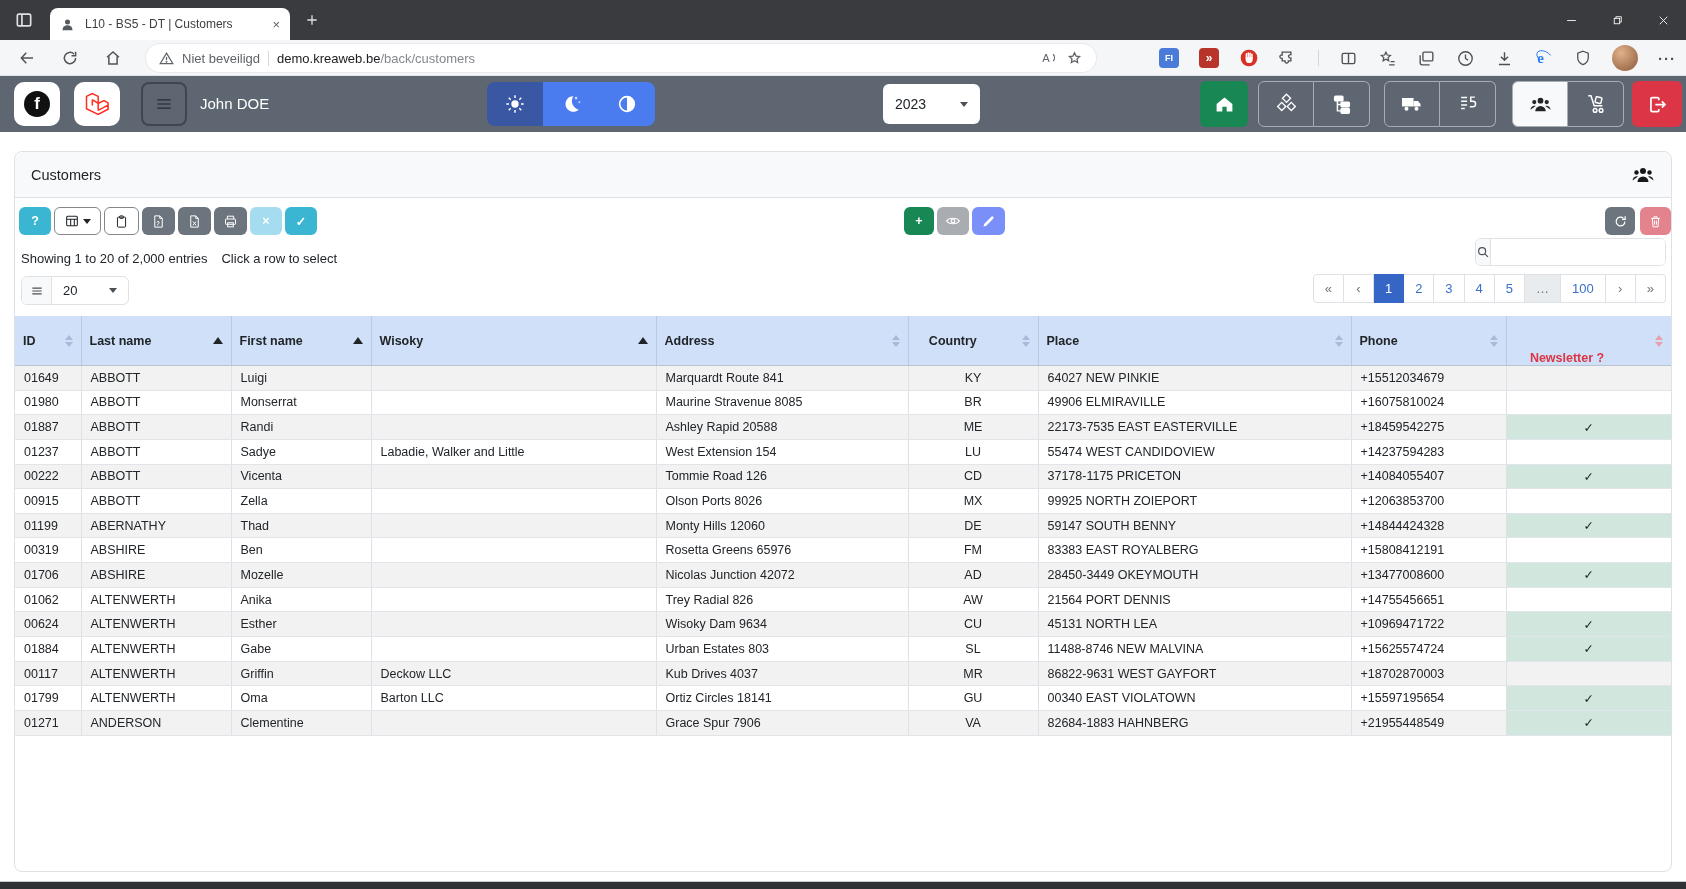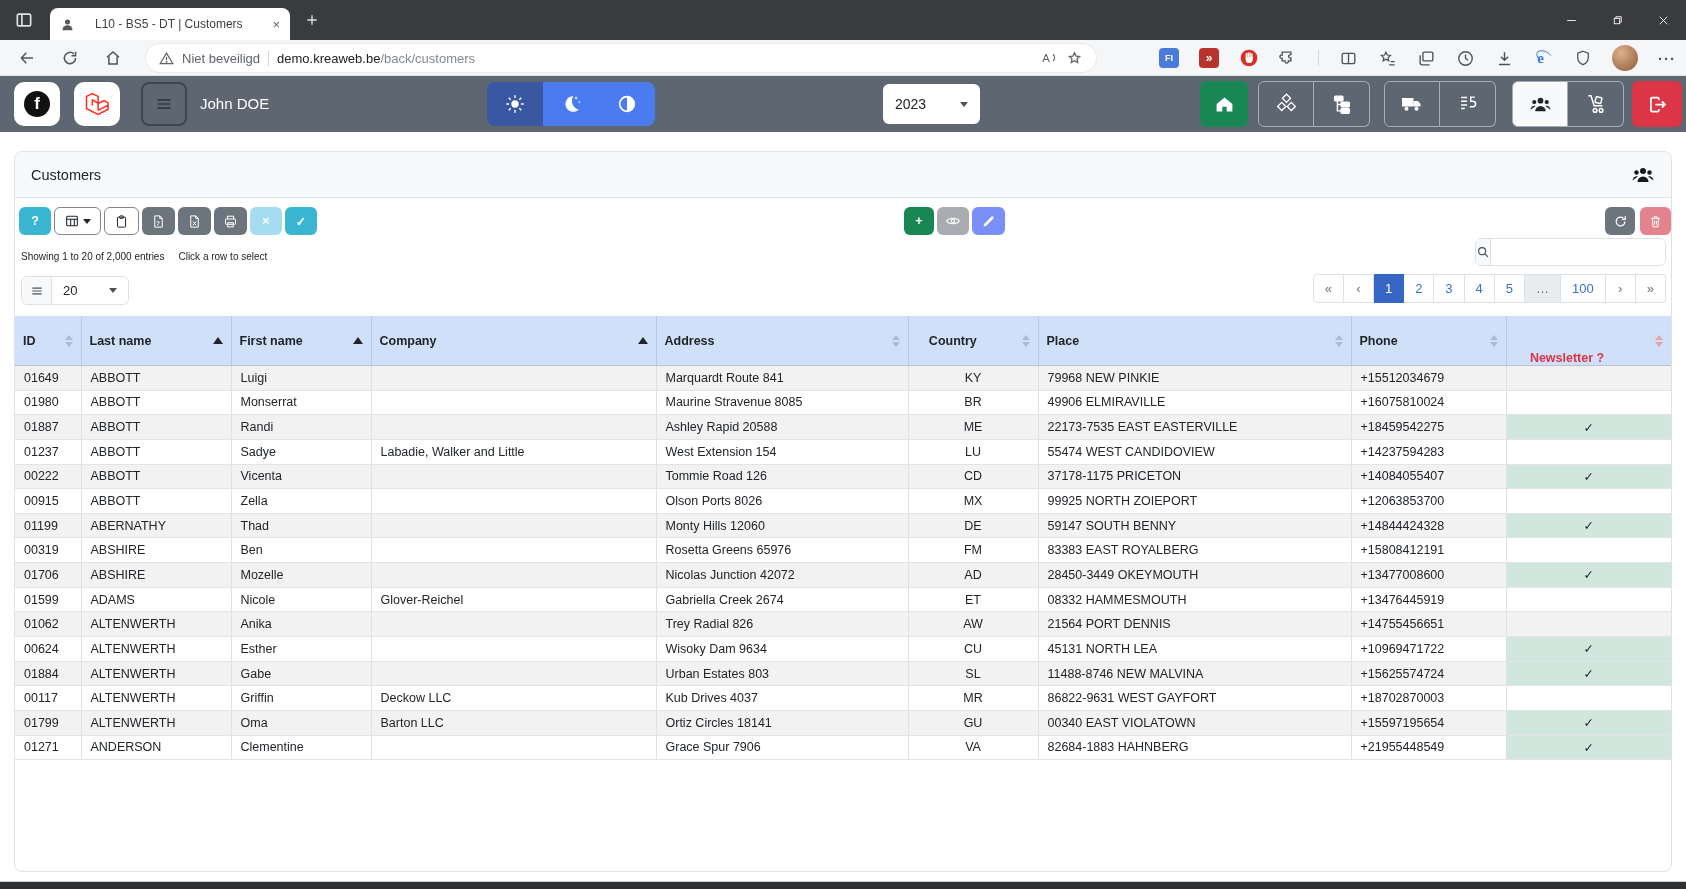--- a/index.html
+++ b/index.html
@@ -4,21 +4,21 @@
 <style>
   * { box-sizing: border-box; margin: 0; padding: 0; }
   html,body { width:1686px; height:889px; }
   body { position:relative; font-family:"Liberation Sans", sans-serif; background:#fff; overflow:hidden; }
   .abs { position:absolute; }
   svg { display:block; }
 
   
   #titlebar { position:absolute; top:0; left:0; right:0; height:40px; background:#393b3e; }
   .tab-actions { left:12px; top:9px; width:24px; height:22px; color:#dfe1e4; display:flex; align-items:center; justify-content:center; }
-  .tab { left:50px; top:8px; width:240px; height:32px; background:#fff; border-radius:8px 8px 0 0; display:flex; align-items:center; padding:0 10px; gap:20px; }
+  .tab { left:50px; top:8px; width:240px; height:32px; background:#fff; border-radius:8px 8px 0 0; display:flex; align-items:center; padding:0 10px; gap:10px; }
   .tab-title { font-size:12px; color:#3c4043; flex:1; white-space:nowrap; overflow:hidden; }
   .tab-close { color:#5f6368; font-size:13px; line-height:1; }
   .new-tab { left:302px; top:10px; width:20px; height:20px; color:#dfe1e4; display:flex; align-items:center; justify-content:center; }
   .win-controls { right:0; top:0; height:40px; display:flex; }
   .win-btn { width:46px; height:40px; display:flex; align-items:center; justify-content:center; color:#fff; }
 
   
   #btoolbar { position:absolute; top:40px; left:0; right:0; height:36px; background:#f5f6f8; border-bottom:1px solid #e2e4e7; }
   .nav-ic { top:9px; width:18px; height:18px; color:#50545a; }
   .addr { left:146px; top:4px; width:950px; height:28px; background:#fff; border-radius:14px; box-shadow:0 0 0 1px #e7e9ec; display:flex; align-items:center; padding:0 13px; gap:8px; font-size:13px; }
@@ -63,21 +63,21 @@
   .tbtn.info-light { background:var(--info-light,#a5dcef); color:#fff; font-weight:bold; }
   .tbtn.success { background:var(--success,#198754); color:#fff; font-weight:bold; }
   .tbtn.gray { background:#a9adb2; color:#fff; }
   .tbtn.indigo { background:#7a8ff7; color:#fff; }
   .tbtn.trash { background:#e2838d; color:#fff; }
 
   .search-grp { top:86px; right:5px; width:191px; height:28px; display:flex; border:1px solid #dee2e6; border-radius:6px; overflow:hidden; background:#fff; }
   .search-prefix { width:30px; background:#f8f9fa; border-right:1px solid #dee2e6; display:flex; align-items:center; justify-content:center; color:#495057; }
   .search-grp input { flex:1; border:0; outline:none; padding:0 8px; font-size:13px; font-family:inherit; }
 
-  .info-row { top:99px; left:6px; display:flex; gap:14px; font-size:10px; color:#212529;justify-content:flex-end; }
+  .info-row { top:99px; left:6px; display:flex; gap:14px; font-size:13px; color:#212529;justify-content:flex-end; }
 
   .len-grp { top:124px; left:6px; height:29px; display:flex; border:1px solid #dee2e6; border-radius:6px; overflow:hidden; background:#fff; }
   .len-prefix { width:30px; background:#f8f9fa; border-right:1px solid #dee2e6; display:flex; align-items:center; justify-content:center; color:#495057; }
   .len-val { width:76px; display:flex; align-items:center; justify-content:space-between; padding:0 11px; font-size:13px; color:#212529; }
 
   .pagination { top:122px; right:5px; height:29px; display:flex; font-size:13px; }
   .pg { min-width:30px; padding:0 11px; border:1px solid #dee2e6; border-left:0; display:flex; align-items:center; justify-content:center; color:var(--link-blue,#3b6fc9); background:#fff; }
   .pg:first-child { border-left:1px solid #dee2e6; border-radius:4px 0 0 4px; }
   .pg:last-child { border-radius:0 4px 4px 0; }
   .pg.chev { color:#6c757d; }
@@ -500,21 +500,21 @@
           <th>
             <div class="th-in">
               <span class="lbl">First name</span>
               <span class="sort solid">
                 <i class="tri-up"></i>
               </span>
             </div>
           </th>
           <th>
             <div class="th-in">
-              <span class="lbl">Company</span>
+              <span class="lbl">Wisoky</span>
               <span class="sort solid">
                 <i class="tri-up"></i>
               </span>
             </div>
           </th>
           <th>
             <div class="th-in">
               <span class="lbl">Address</span>
               <span class="sort">
                 <i class="tri-up"></i>
@@ -561,21 +561,21 @@
         </tr>
       </thead>
     <tbody id="body-rows">
         <tr>
           <td>01649</td>
           <td>ABBOTT</td>
           <td>Luigi</td>
           <td></td>
           <td>Marquardt Route 841</td>
           <td class="center">KY</td>
-          <td>79968 NEW PINKIE</td>
+          <td>64027 NEW PINKIE</td>
           <td>+15512034679</td>
           <td class="center"></td>
         </tr>
         <tr>
           <td>01980</td>
           <td>ABBOTT</td>
           <td>Monserrat</td>
           <td></td>
           <td>Maurine Stravenue 8085</td>
           <td class="center">BR</td>
@@ -654,31 +654,20 @@
           <td>ABSHIRE</td>
           <td>Mozelle</td>
           <td></td>
           <td>Nicolas Junction 42072</td>
           <td class="center">AD</td>
           <td>28450-3449 OKEYMOUTH</td>
           <td>+13477008600</td>
           <td class="check">✓</td>
         </tr>
         <tr>
-          <td>01599</td>
-          <td>ADAMS</td>
-          <td>Nicole</td>
-          <td>Glover-Reichel</td>
-          <td>Gabriella Creek 2674</td>
-          <td class="center">ET</td>
-          <td>08332 HAMMESMOUTH</td>
-          <td>+13476445919</td>
-          <td class="center"></td>
-        </tr>
-        <tr>
           <td>01062</td>
           <td>ALTENWERTH</td>
           <td>Anika</td>
           <td></td>
           <td>Trey Radial 826</td>
           <td class="center">AW</td>
           <td>21564 PORT DENNIS</td>
           <td>+14755456651</td>
           <td class="center"></td>
         </tr>

